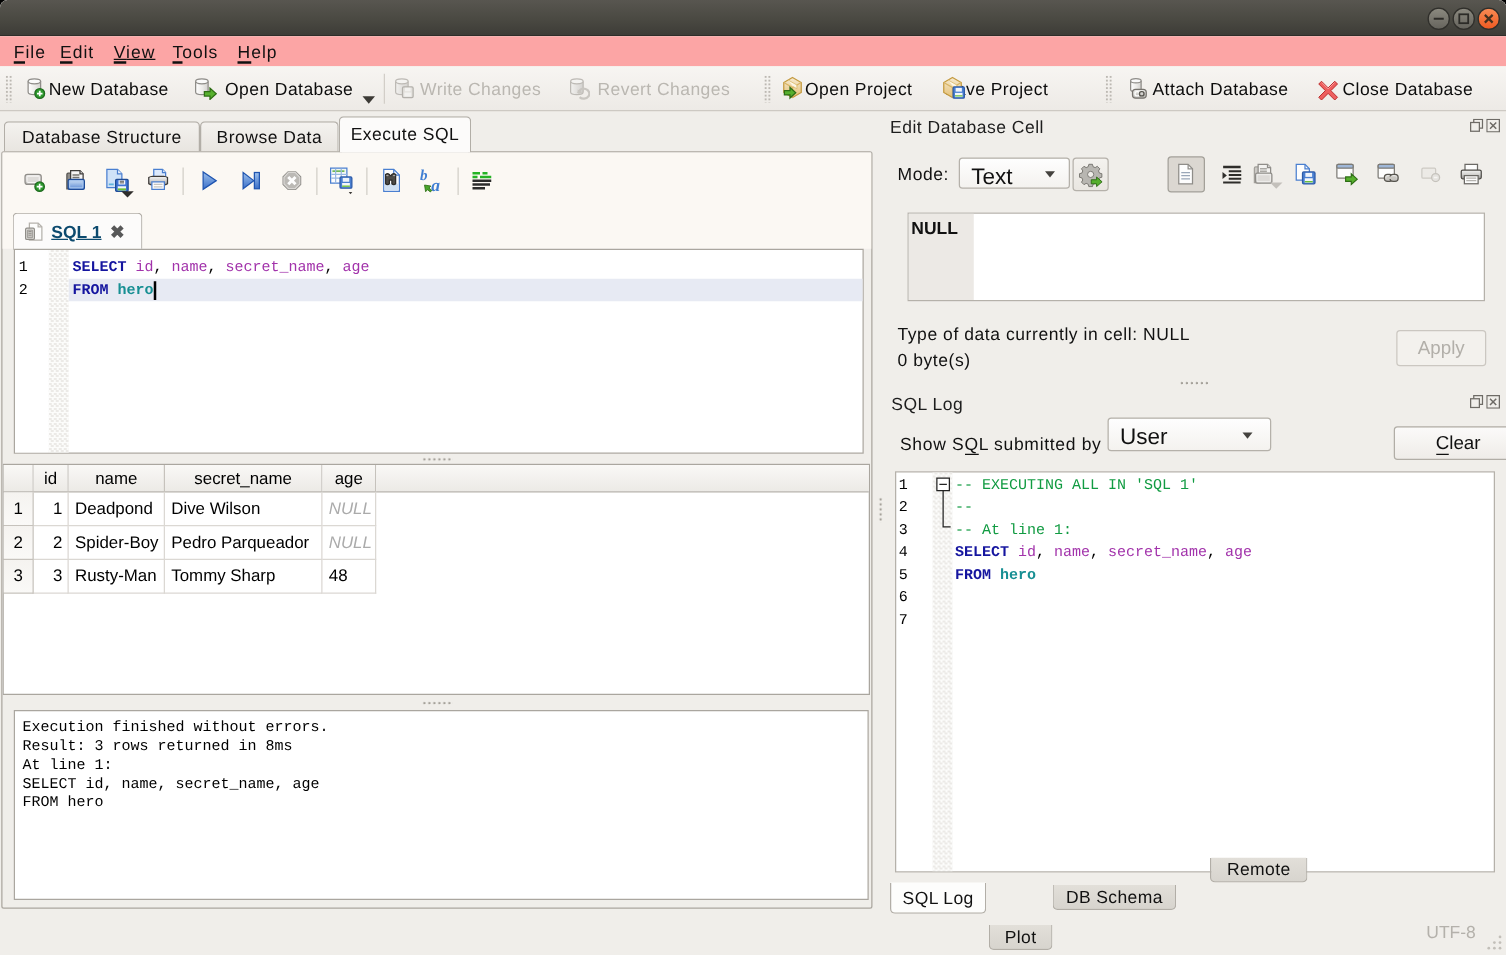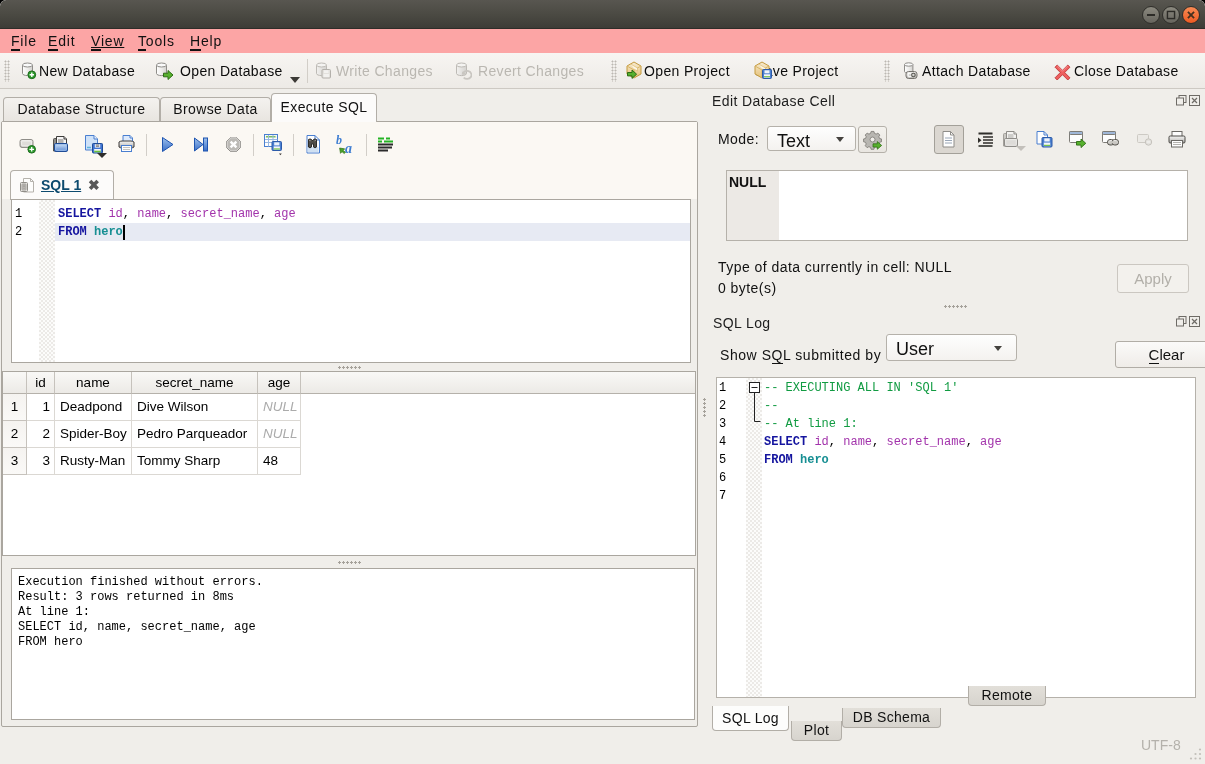--- a/index.html
+++ b/index.html
@@ -497,21 +497,21 @@
     <div class="lline" style="left:47px; top:73px;"><span class="kw">FROM</span> <span class="tbl">hero</span></div>
 
     <svg style="position:absolute; left:31px; top:3px;" width="18" height="42" viewBox="0 0 18 42">
       <rect x="1.5" y="1.5" width="10" height="10" fill="#fff" stroke="#222" stroke-width="1"></rect>
       <path d="M3.5 6.5h6" stroke="#222" stroke-width="1"></path>
       <path d="M6.5 11.5v29h6" stroke="#222" stroke-width="1" fill="none"></path>
     </svg>
   </div>
 
   <div class="dtab active" style="left:712px; top:706px; width:77px; height:25px; line-height:24px;">SQL Log</div>
-  <div class="dtab" style="left:791px; top:721px; width:51px; height:20px; line-height:19px;">Plot</div>
+  <div class="dtab" style="left:791px; top:740px; width:51px; height:20px; line-height:19px;">Plot</div>
   <div class="dtab" style="left:842px; top:708px; width:99px; height:20px; line-height:19px;">DB Schema</div>
   <div class="dtab" style="left:941px; top:686px; width:78px; height:20px; line-height:19px;margin-left:27px;">Remote</div>
 
   <div id="utf8">UTF-8</div>
   <svg class="abs" style="left:1188px; top:747px;" width="15" height="15" viewBox="0 0 15 15">
     <g fill="#c2bfb9">
       <circle cx="12" cy="2.5" r="1.1"></circle>
       <circle cx="7.5" cy="7" r="1.1"></circle>
         <circle cx="12" cy="7" r="1.1"></circle>
       <circle cx="3" cy="11.5" r="1.1"></circle>

